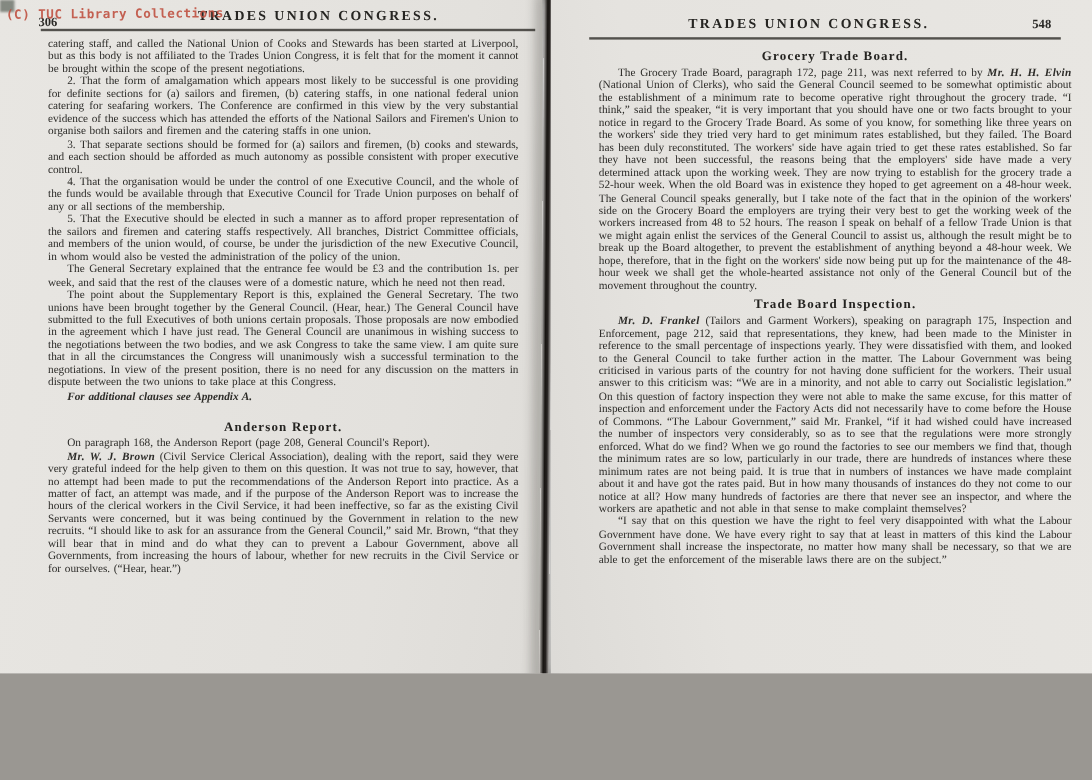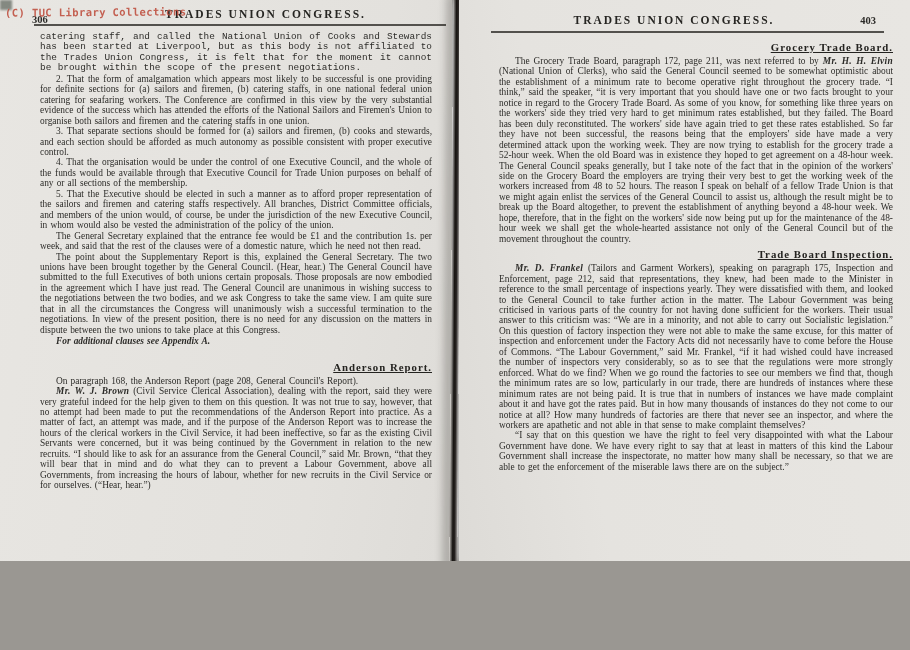--- a/index.html
+++ b/index.html
@@ -51,25 +51,25 @@
   .page-right .head-rule { top:31px; left:32px; right:26px; }
 
   
   .content { position:absolute; text-align:justify; }
   .page-left  .content { top:32px; left:40px; width:392px; }
   .page-right .content { top:37px; left:40px; width:394px; }
   .content p {
     font-size:9.4px; line-height:10.45px; text-indent:16px;
     word-spacing:0.08em; color:#2d2c29;
   }
-  .content p.noindent { text-indent:0;font-family:Liberation Mono, monospace; }
+  .content p.noindent { text-indent:0; }
   .content p.italicline { font-style:italic; font-weight:600; margin:1px 0 14px; }
   .content h3.sect {
-    font-size:10.8px; font-weight:bold; text-align:right;
-    letter-spacing:1px; margin:4px 0 3px; color:#242320;text-decoration:underline;
+    font-size:10.8px; font-weight:bold; text-align:center;
+    letter-spacing:1px; margin:4px 0 3px; color:#242320;
   }
   .content .lead { font-weight:bold; letter-spacing:0.3px;font-style:italic; }
 
   
   .stamp {
     position:absolute; left:5px; top:6px; z-index:5;
     font-family:"DejaVu Sans Mono",monospace;
     font-size:10.5px; font-weight:bold; letter-spacing:0.4px;
     color:#bf4e3e; opacity:0.88; white-space:nowrap;
     transform:rotate(-0.4deg);
@@ -83,36 +83,36 @@
   <div class="page page-left">
     <div class="pageno">306</div>
     <div class="run-head">TRADES UNION CONGRESS.</div>
     <div class="head-rule"></div>
     <div class="content">
       <p class="noindent"><span>catering staff, and called the National Union of Cooks and Stewards has been started at Liverpool, but as this body is not affiliated to the Trades Union Congress, it is felt that for the moment it cannot be brought within the scope of the present negotiations.</span></p>
       <p><span>2. That the form of amalgamation which appears most likely to be successful is one providing for definite sections for (a) sailors and firemen, (b) catering staffs, in one national federal union catering for seafaring workers. The Conference are confirmed in this view by the very substantial evidence of the success which has attended the efforts of the National Sailors and Firemen's Union to organise both sailors and firemen and the catering staffs in one union.</span></p>
       <p><span>3. That separate sections should be formed for (a) sailors and firemen, (b) cooks and stewards, and each section should be afforded as much autonomy as possible consistent with proper executive control.</span></p>
       <p><span>4. That the organisation would be under the control of one Executive Council, and the whole of the funds would be available through that Executive Council for Trade Union purposes on behalf of any or all sections of the membership.</span></p>
       <p><span>5. That the Executive should be elected in such a manner as to afford proper representation of the sailors and firemen and catering staffs respectively. All branches, District Committee officials, and members of the union would, of course, be under the jurisdiction of the new Executive Council, in whom would also be vested the administration of the policy of the union.</span></p>
-      <p><span>The General Secretary explained that the entrance fee would be £1 and the contribution 1s. per week, and said that the rest of the clauses were of a domestic nature, which he need not then read.</span></p>
+      <p><span>The General Secretary explained that the entrance fee would be £3 and the contribution 1s. per week, and said that the rest of the clauses were of a domestic nature, which he need not then read.</span></p>
       <p><span>The point about the Supplementary Report is this, explained the General Secretary. The two unions have been brought together by the General Council. (Hear, hear.) The General Council have submitted to the full Executives of both unions certain proposals. Those proposals are now embodied in the agreement which I have just read. The General Council are unanimous in wishing success to the negotiations between the two bodies, and we ask Congress to take the same view. I am quite sure that in all the circumstances the Congress will unanimously wish a successful termination to the negotiations. In view of the present position, there is no need for any discussion on the matters in dispute between the two unions to take place at this Congress.</span></p>
       <p class="italicline"><span>For additional clauses see Appendix A.</span></p>
       <h3 class="sect"><span>Anderson Report.</span></h3>
       <p><span>On paragraph 168, the Anderson Report (page 208, General Council's Report).</span></p>
       <p><span class="lead">Mr. W. J. Brown</span><span> (Civil Service Clerical Association), dealing with the report, said they were very grateful indeed for the help given to them on this question. It was not true to say, however, that no attempt had been made to put the recommendations of the Anderson Report into practice. As a matter of fact, an attempt was made, and if the purpose of the Anderson Report was to increase the hours of the clerical workers in the Civil Service, it had been ineffective, so far as the existing Civil Servants were concerned, but it was being continued by the Government in relation to the new recruits. “I should like to ask for an assurance from the General Council,” said Mr. Brown, “that they will bear that in mind and do what they can to prevent a Labour Government, above all Governments, from increasing the hours of labour, whether for new recruits in the Civil Service or for ourselves. (“Hear, hear.”)</span></p>
     </div>
     <div class="corner-smudge"></div>
     <div class="top-left-mark"></div>
   </div>
 
   <div class="gutter"></div>
 
   <div class="page page-right">
     <div class="run-head">TRADES UNION CONGRESS.</div>
-    <div class="pageno">403</div>
+    <div class="pageno">548</div>
     <div class="head-rule"></div>
     <div class="content">
       <h3 class="sect"><span>Grocery Trade Board.</span></h3>
       <p><span>The Grocery Trade Board, paragraph 172, page 211, was next referred to by </span><span class="lead">Mr. H. H. Elvin</span><span> (National Union of Clerks), who said the General Council seemed to be somewhat optimistic about the establishment of a minimum rate to become operative right throughout the grocery trade. “I think,” said the speaker, “it is very important that you should have one or two facts brought to your notice in regard to the Grocery Trade Board. As some of you know, for something like three years on the workers' side they tried very hard to get minimum rates established, but they failed. The Board has been duly reconstituted. The workers' side have again tried to get these rates established. So far they have not been successful, the reasons being that the employers' side have made a very determined attack upon the working week. They are now trying to establish for the grocery trade a 52-hour week. When the old Board was in existence they hoped to get agreement on a 48-hour week. The General Council speaks generally, but I take note of the fact that in the opinion of the workers' side on the Grocery Board the employers are trying their very best to get the working week of the workers increased from 48 to 52 hours. The reason I speak on behalf of a fellow Trade Union is that we might again enlist the services of the General Council to assist us, although the result might be to break up the Board altogether, to prevent the establishment of anything beyond a 48-hour week. We hope, therefore, that in the fight on the workers' side now being put up for the maintenance of the 48-hour week we shall get the whole-hearted assistance not only of the General Council but of the movement throughout the country.</span></p>
       <h3 class="sect"><span>Trade Board Inspection.</span></h3>
       <p><span class="lead">Mr. D. Frankel</span><span> (Tailors and Garment Workers), speaking on paragraph 175, Inspection and Enforcement, page 212, said that representations, they knew, had been made to the Minister in reference to the small percentage of inspections yearly. They were dissatisfied with them, and looked to the General Council to take further action in the matter. The Labour Government was being criticised in various parts of the country for not having done sufficient for the workers. Their usual answer to this criticism was: “We are in a minority, and not able to carry out Socialistic legislation.” On this question of factory inspection they were not able to make the same excuse, for this matter of inspection and enforcement under the Factory Acts did not necessarily have to come before the House of Commons. “The Labour Government,” said Mr. Frankel, “if it had wished could have increased the number of inspectors very considerably, so as to see that the regulations were more strongly enforced. What do we find? When we go round the factories to see our members we find that, though the minimum rates are so low, particularly in our trade, there are hundreds of instances where these minimum rates are not being paid. It is true that in numbers of instances we have made complaint about it and have got the rates paid. But in how many thousands of instances do they not come to our notice at all? How many hundreds of factories are there that never see an inspector, and where the workers are apathetic and not able in that sense to make complaint themselves?</span></p>
       <p><span>“I say that on this question we have the right to feel very disappointed with what the Labour Government have done. We have every right to say that at least in matters of this kind the Labour Government shall increase the inspectorate, no matter how many shall be necessary, so that we are able to get the enforcement of the miserable laws there are on the subject.”</span></p>
     </div>
   </div>
 

